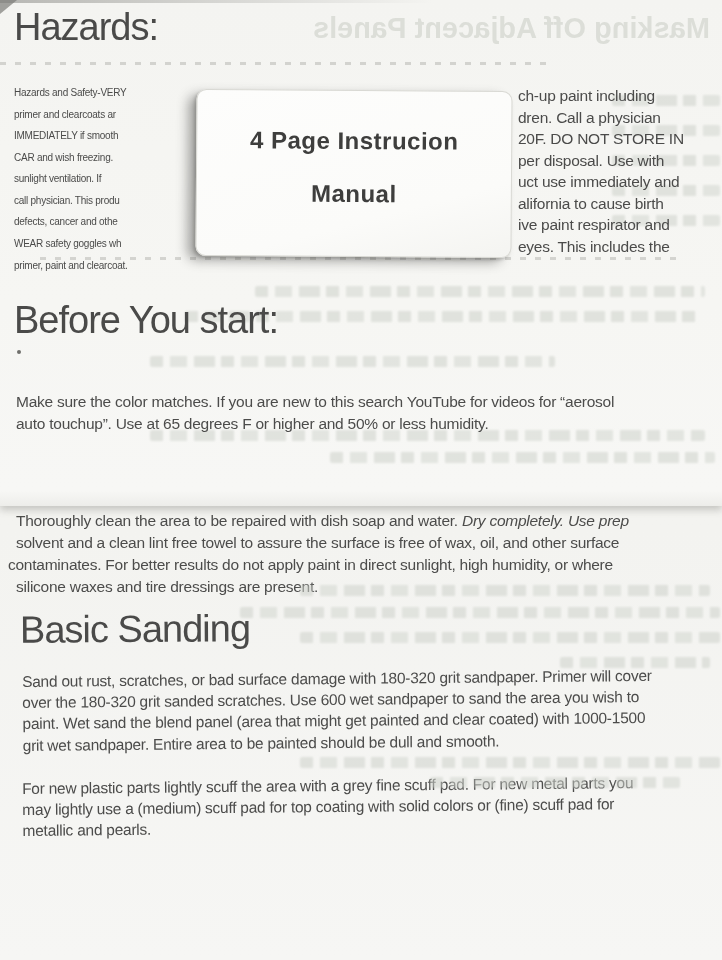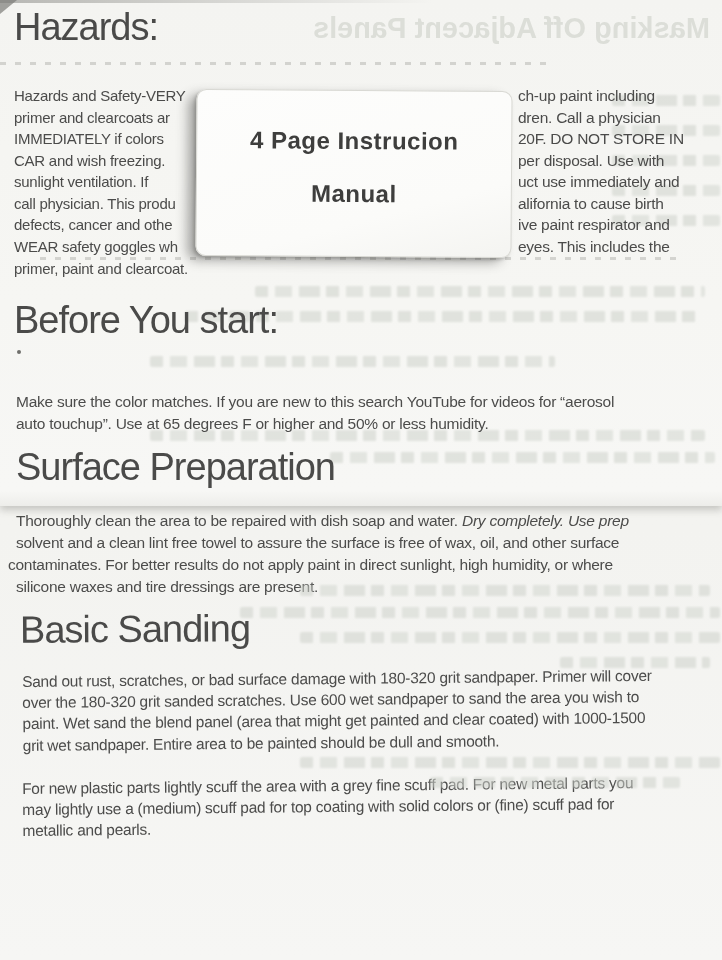--- a/index.html
+++ b/index.html
@@ -19,21 +19,21 @@
   }
   
   .h1 {
     position:absolute; white-space:nowrap;
     font-size:38px; font-weight:400; letter-spacing:-1px; color:#4a4a49;
   }
   .bodyline {
     position:absolute; white-space:nowrap;
     font-size:15.5px; letter-spacing:-0.25px; color:#4c4c4b;
   }
-  .rowL { position:absolute; left:14px; white-space:nowrap; font-size:15px; letter-spacing:-0.25px; }
+  .rowL { position:absolute; left:14px; white-space:nowrap; font-size:10px; letter-spacing:-0.25px; }
   .rowR { position:absolute; left:518px; white-space:nowrap; font-size:15.5px; letter-spacing:-0.25px; }
   .para { position:absolute; }
   .para > div { white-space:nowrap; font-size:15.5px; letter-spacing:-0.25px; line-height:21.2px; color:#4c4c4b; }
   .it { font-style:italic; }
   .tilt { transform:rotate(-0.55deg); transform-origin:left top; }
   
   .label {
     position:absolute; left:196px; top:90px; width:316px; height:167px; z-index:5;
     background:linear-gradient(165deg,#fdfdfc 0%,#fbfbf9 70%,#f4f4f1 100%);
     border:1px solid #d9d9d4; border-radius:10px;
@@ -123,21 +123,21 @@
     <div class="dashline" style="left:0;top:62px;width:555px"></div>
     <div class="dashline" style="left:40px;top:257px;width:640px;z-index:2"></div>
 
     <div class="h1" style="left:14px;top:6px">Hazards:</div>
 
     <div>
       <span class="rowL" style="top:87px">Hazards and Safety-VERY</span>
       <span class="rowR" style="top:87px">ch-up paint including</span>
       <span class="rowL" style="top:108.5px">primer and clearcoats ar</span>
       <span class="rowR" style="top:108.5px">dren. Call a physician</span>
-      <span class="rowL" style="top:130px">IMMEDIATELY if colors</span>
+      <span class="rowL" style="top:130px">IMMEDIATELY if smooth</span>
       <span class="rowR" style="top:130px">20F. DO NOT STORE IN</span>
       <span class="rowL" style="top:151.5px">CAR and wish freezing.</span>
       <span class="rowR" style="top:151.5px">per disposal. Use with</span>
       <span class="rowL" style="top:173px">sunlight ventilation. If</span>
       <span class="rowR" style="top:173px">uct use immediately and</span>
       <span class="rowL" style="top:194.5px">call physician. This produ</span>
       <span class="rowR" style="top:194.5px">alifornia to cause birth</span>
       <span class="rowL" style="top:216px">defects, cancer and othe</span>
       <span class="rowR" style="top:216px">ive paint respirator and</span>
       <span class="rowL" style="top:237.5px">WEAR safety goggles wh</span>
@@ -148,18 +148,17 @@
     <div class="label">
       <div class="l1">4 Page Instrucion</div>
       <div class="l2">Manual</div>
     </div>
 
     <div class="h1" style="left:14px;top:299px">Before You start:</div>
     <div class="dot" style="left:17px;top:350px"></div>
     <div class="bodyline" style="left:16px;top:393px">Make sure the color matches.  If you are new to this search YouTube for videos for “aerosol</div>
     <div class="bodyline" style="left:16px;top:415px">auto touchup”.  Use at 65 degrees F or higher and 50% or less humidity.</div>
 
-    <div class="h1" style="left:16px;top:446px">Surface Preparation</div>
   </div>
 
   <div class="corner-mark"></div>
   <div class="top-edge"></div>
 </div>
 
 </body></html>

